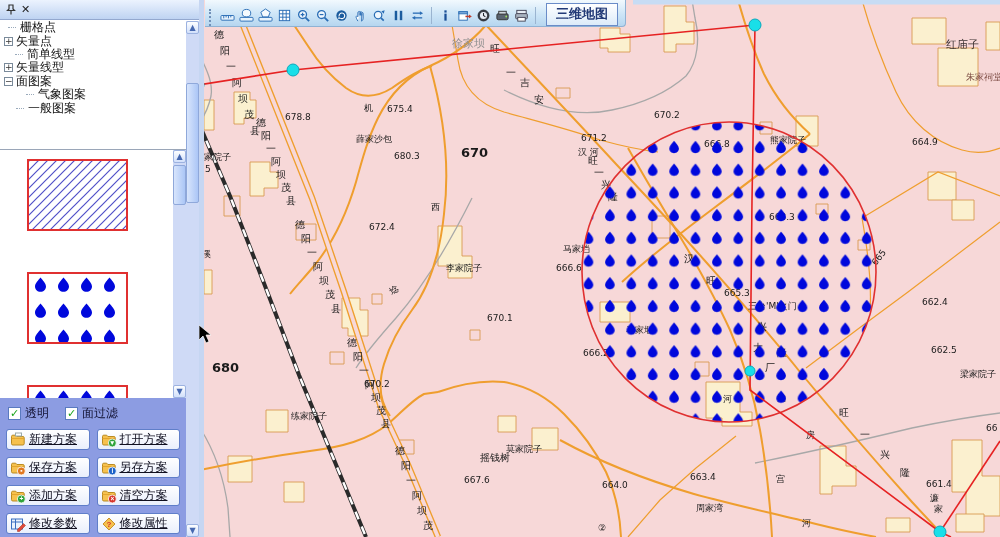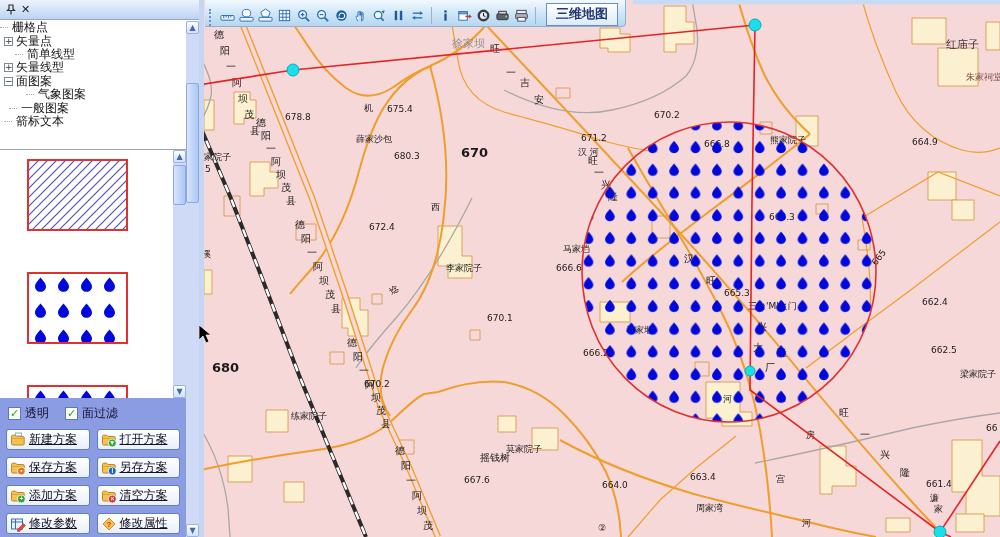--- a/index.html
+++ b/index.html
@@ -413,21 +413,21 @@
     <span class="win-ic">
       <svg width="12" height="12" viewBox="0 0 12 12">
           <path d="M4 1h4v4l1.5 1.5h-7L4 5z" fill="none" stroke="#333" stroke-width="1.2"></path>
           <path d="M6 6.5v4" stroke="#333" stroke-width="1.2"></path>
         </svg>
     </span>
     <span class="win-ic">✕</span>
   </div>
 
   <div id="tree">
-      <div class="trow" style="padding-left:0">
+      <div class="trow" style="padding-left:8px">
         <span class="tdash"></span>
         <span>栅格点</span>
       </div>
       <div class="trow" style="padding-left:4px">
         <span class="texp">+</span>
         <span>矢量点</span>
       </div>
       <div class="trow" style="padding-left:15px">
         <span class="tdash"></span>
         <span>简单线型</span>
@@ -437,27 +437,23 @@
         <span>矢量线型</span>
       </div>
       <div class="trow" style="padding-left:4px">
         <span class="texp">−</span>
         <span>面图案</span>
       </div>
       <div class="trow" style="padding-left:26px">
         <span class="tdash"></span>
         <span>气象图案</span>
       </div>
-      <div class="trow" style="padding-left:9px">
+      <div class="trow" style="padding-left:16px">
         <span class="tdash"></span>
         <span>一般图案</span>
-      </div>
-      <div class="trow" style="padding-left:4px">
-        <span class="tdash"></span>
-        <span>箭标文本</span>
       </div>
     </div>
 
   <div id="pattern-panel">
     <div class="swatch" id="sw1">
       <svg width="97" height="68">
         <defs>
             <pattern id="hatchP" width="9" height="9" patternUnits="userSpaceOnUse">
           <path d="M0 9L9 0M-2.25 2.25L2.25 -2.25M6.75 11.25L11.25 6.75" stroke="#5050c8" stroke-width="1.2"></path>
         </pattern>

